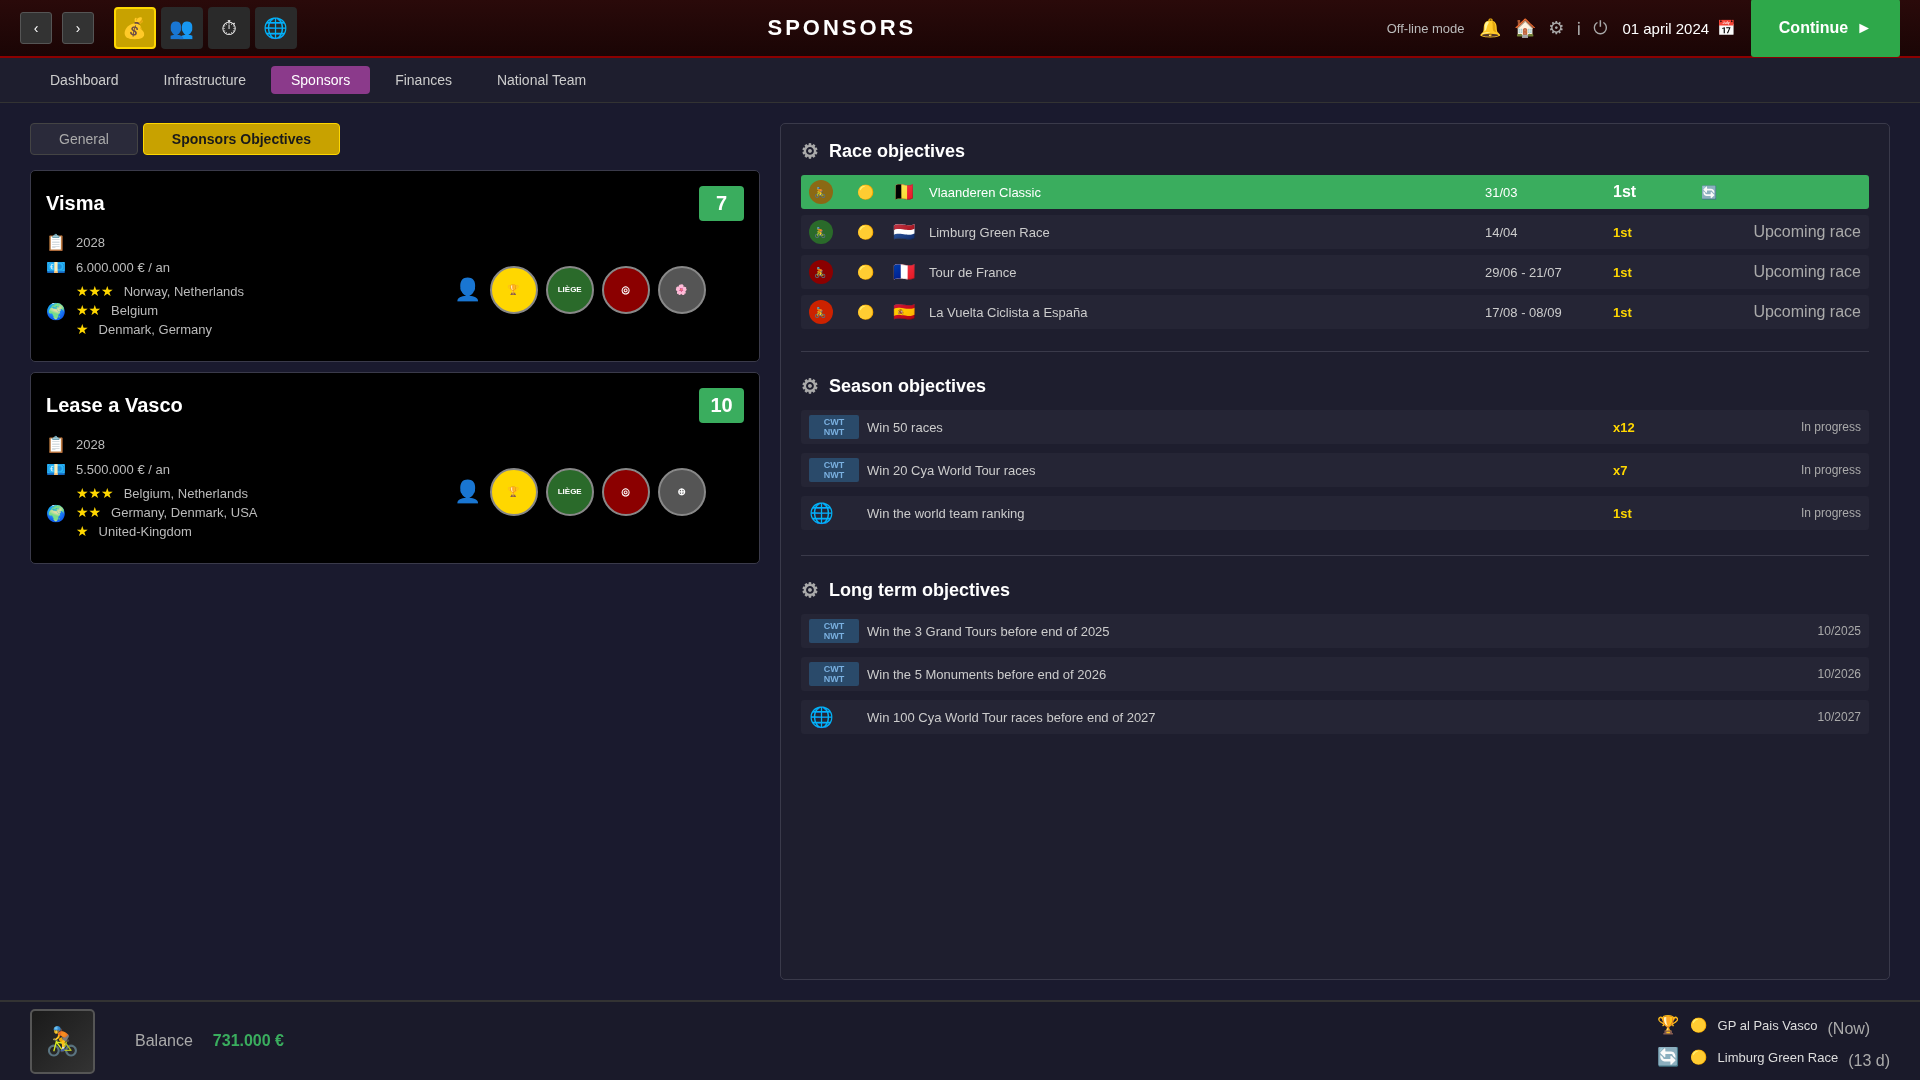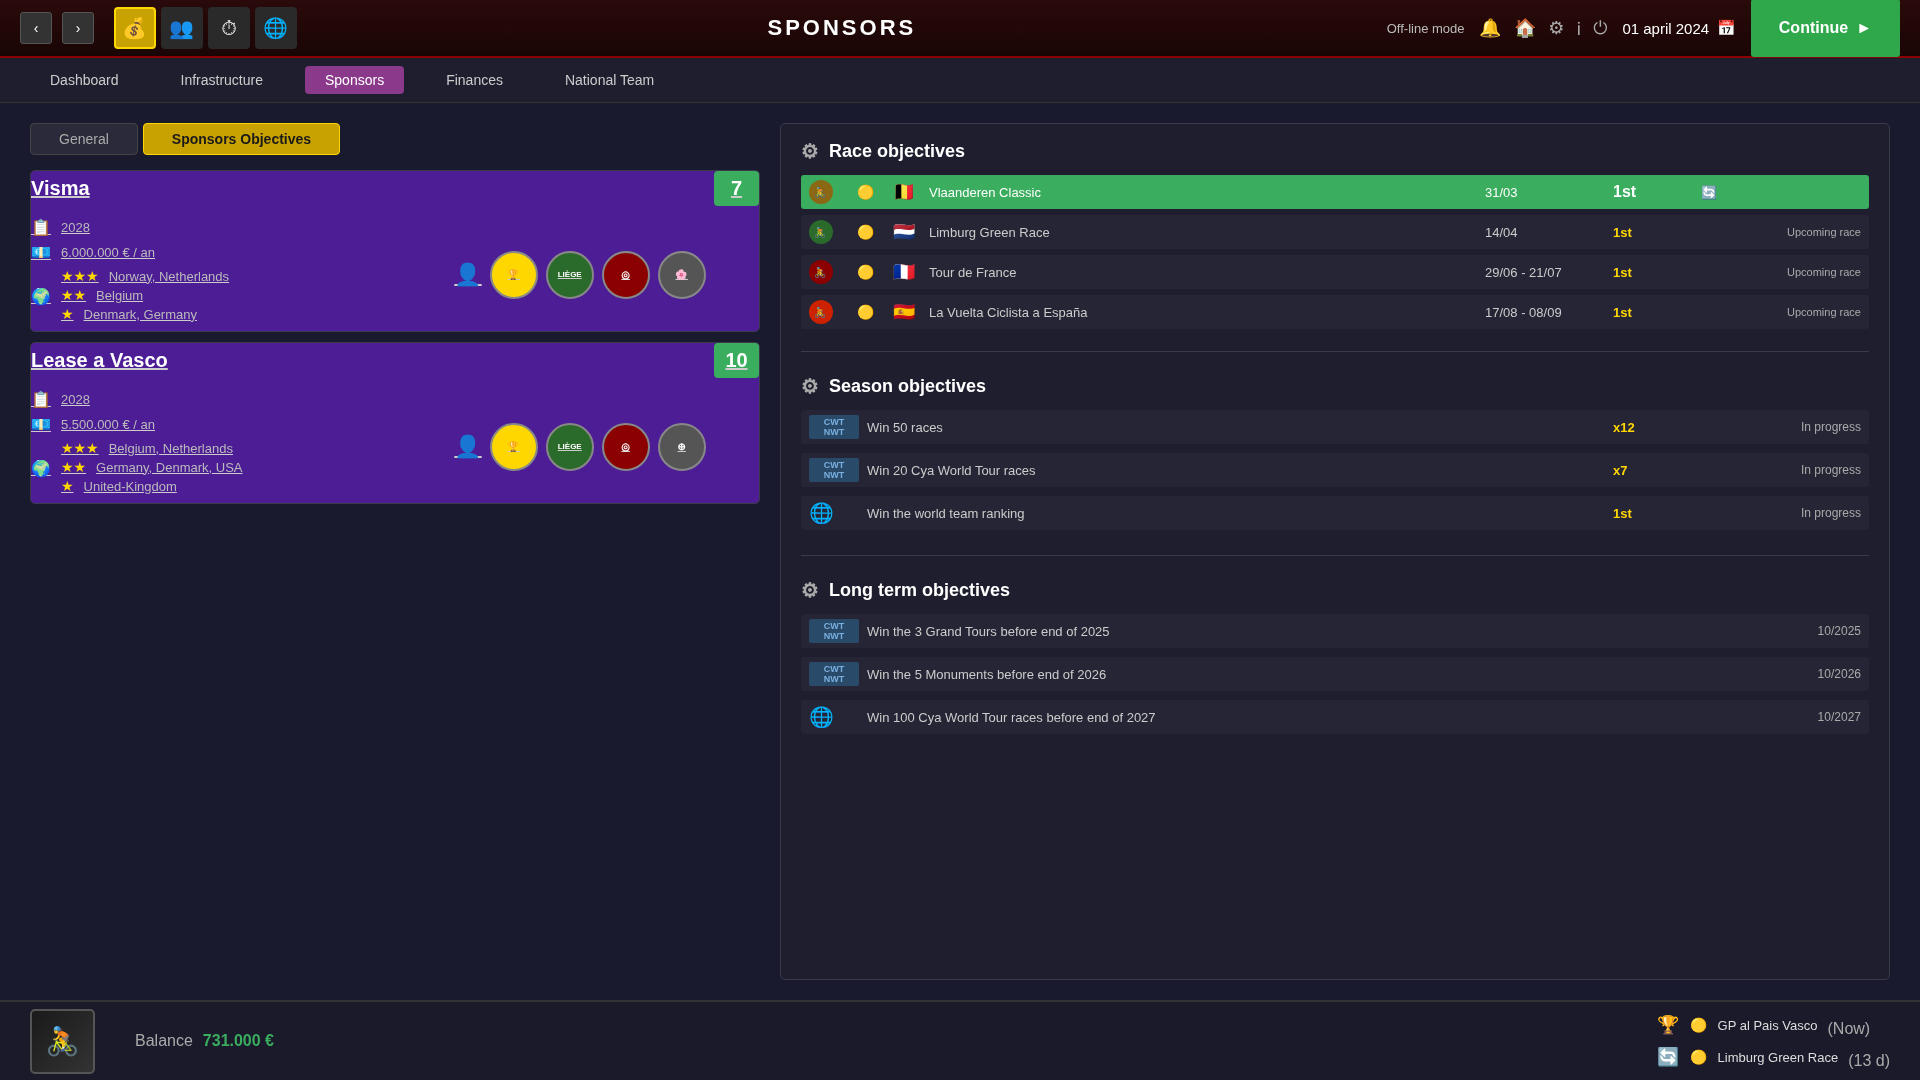--- a/index.html
+++ b/index.html
@@ -108,21 +108,21 @@
       display: flex;
       align-items: center;
       gap: 8px;
     }
 
     
     .nav-tabs {
       background: #1e1e2e;
       padding: 8px 30px;
       display: flex;
-      gap: 22px;
+      gap: 5px;
       border-bottom: 1px solid #333;
     }
     .nav-tab {
       padding: 6px 20px;
       border-radius: 4px;
       cursor: pointer;
       font-size: 14px;
       color: #ccc;
       background: transparent;
     }
@@ -166,24 +166,24 @@
     }
     .sub-tab.active {
       background: #c8a200;
       color: #1a1a1a;
       font-weight: bold;
       border: 1px solid #ffd700;
     }
 
     
     .sponsor-card {
-      background: #4c1d95;
+      background: #000000;
       border: 1px solid #3a3a4a;
       border-radius: 5px;
-      text-decoration: underline;
+      padding: 15px;
     }
     .sponsor-header {
       display: flex;
       justify-content: space-between;
       align-items: center;
       margin-bottom: 12px;
     }
     .sponsor-name {
       font-size: 20px;
       color: #fff;
@@ -332,21 +332,21 @@
     .place-badge {
       font-weight: bold;
       color: #ffd700;
     }
     .place-badge.green {
       color: #fff;
       font-size: 16px;
     }
     .upcoming-text {
       color: #aaa;
-      font-size: 11px;
+      font-size: 16px;
       text-align: right;
     }
 
     
     .season-row {
       display: grid;
       grid-template-columns: 50px auto 80px 160px;
       align-items: center;
       gap: 8px;
       padding: 5px 8px;
@@ -404,21 +404,21 @@
       border: 2px solid #555;
       border-radius: 5px;
       display: flex;
       align-items: center;
       justify-content: center;
       font-size: 28px;
     }
     .balance-info {
       display: flex;
       align-items: center;
-      gap: 10px;
+      gap: 20px;
       font-size: 16px;
       color: #aaa;
     }
     .balance-amount {
       color: #3aad5e;
       font-weight: bold;
       font-size: 16px;
     }
     .upcoming-races {
       display: flex;

